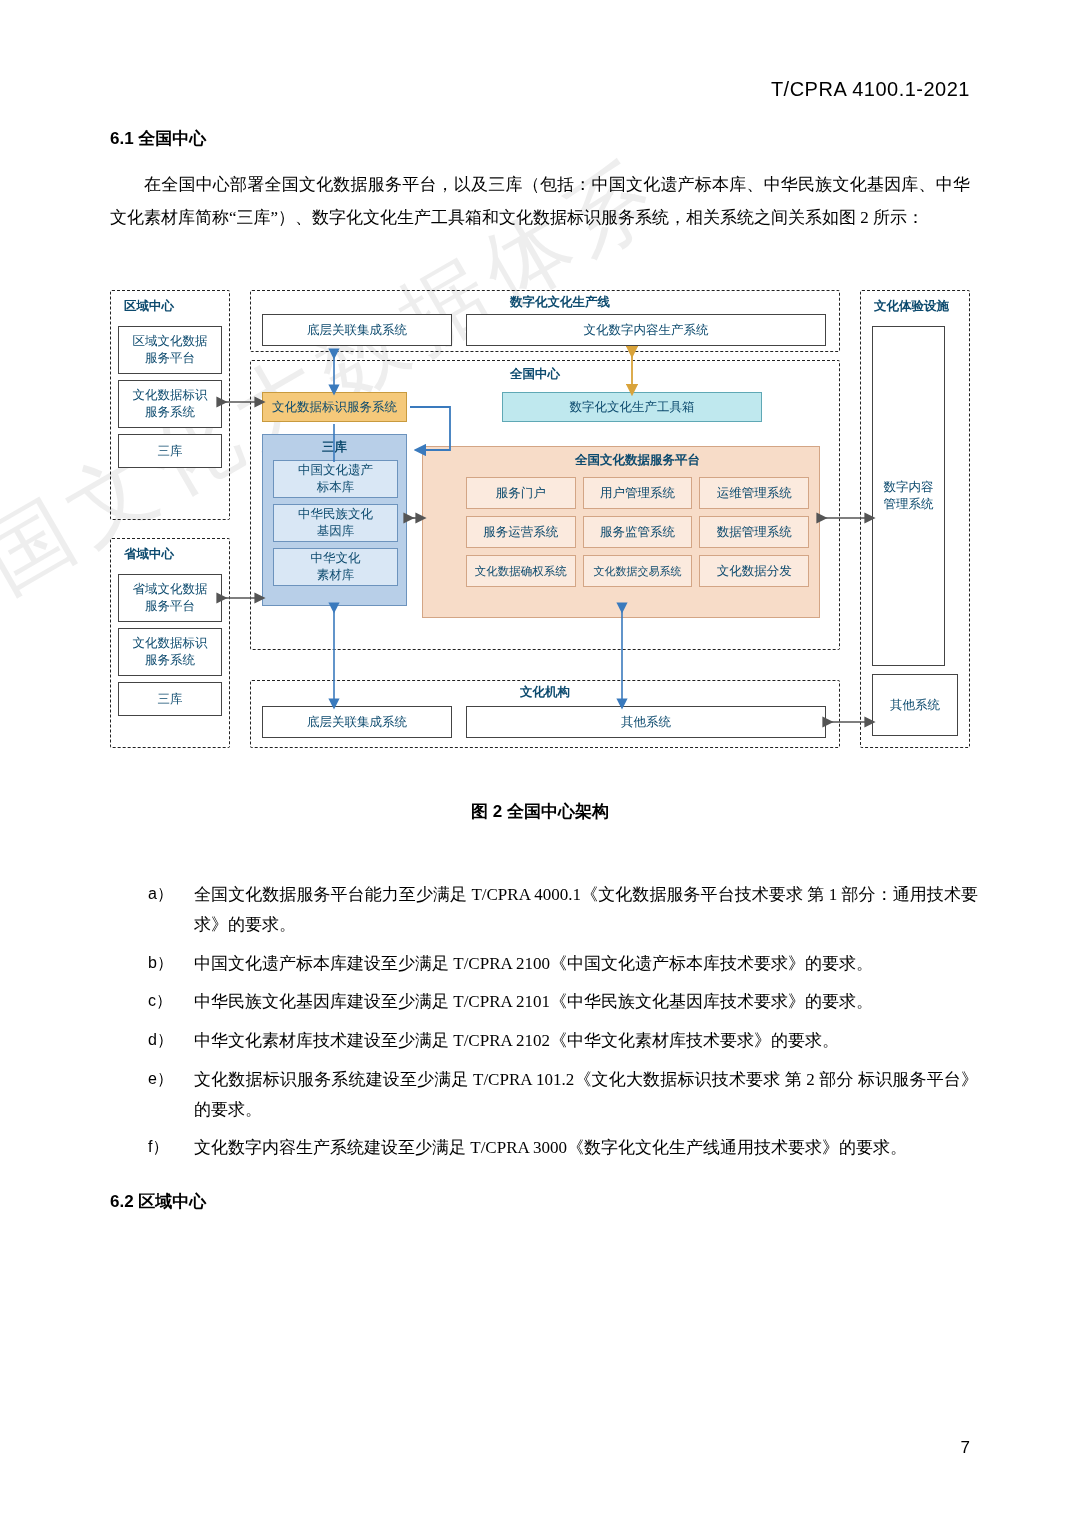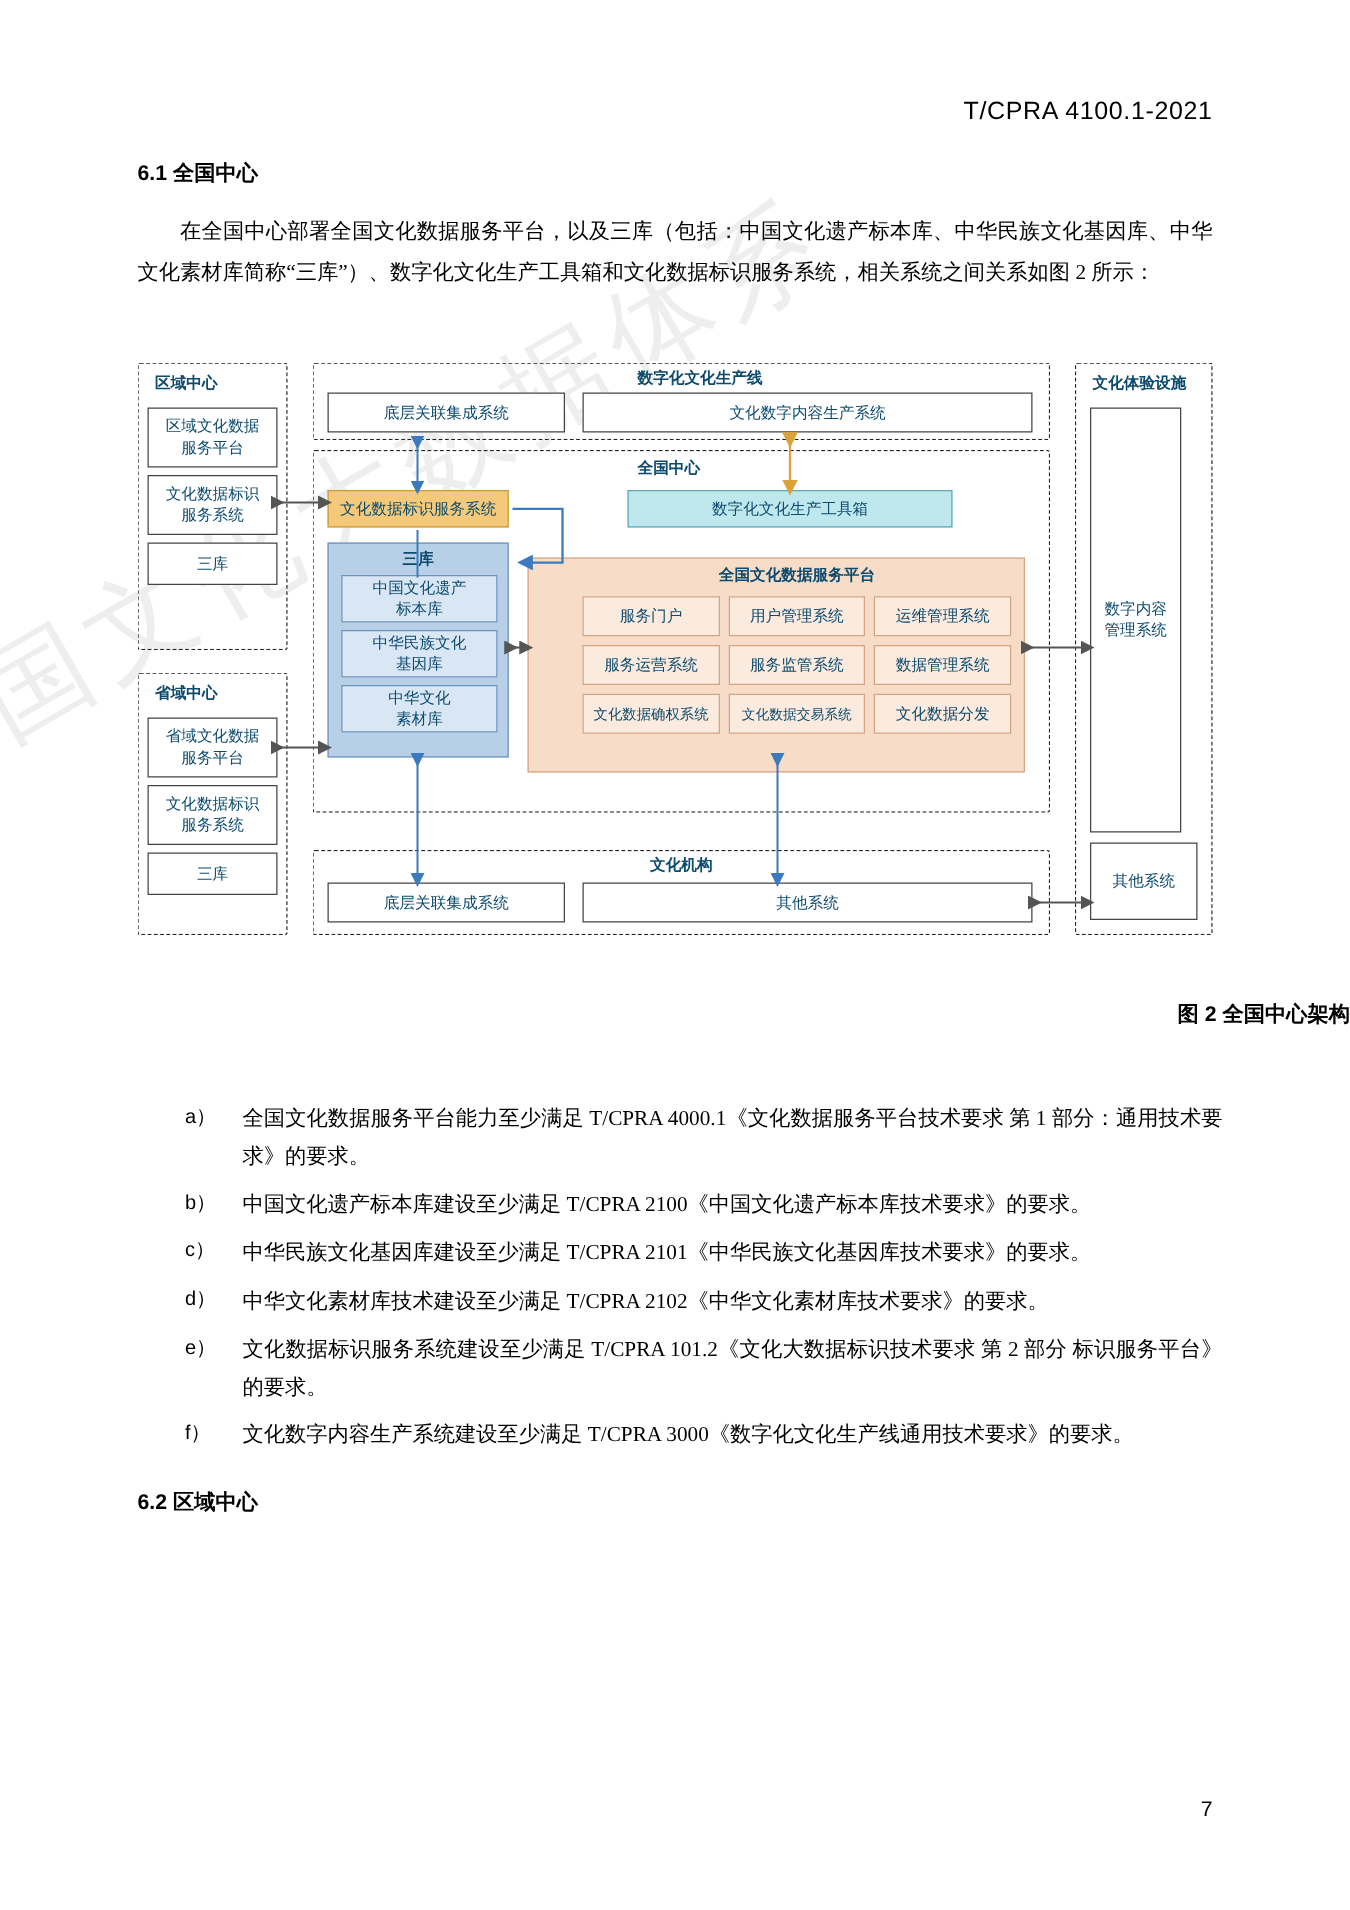--- a/index.html
+++ b/index.html
@@ -18,21 +18,21 @@
     font-family:"Liberation Sans","DejaVu Sans",sans-serif;
     font-weight:bold;font-size:17px;margin:0;
   }
   .sec61{position:absolute;left:110px;top:127px;}
   .sec62{position:absolute;left:110px;top:1190px;}
   .para{
     font-size:17px;line-height:1.95;text-align:justify;
   }
   .p1{position:absolute;left:110px;top:168px;width:860px;text-indent:2em;}
   .figure-caption{
-    position:absolute;left:0;right:0;top:800px;text-align:right;
+    position:absolute;left:0;right:0;top:800px;text-align:center;
     font-family:"Liberation Sans","DejaVu Sans",sans-serif;
     font-weight:bold;font-size:17px;
   }
   .p2{position:absolute;left:148px;top:845px;width:830px;font-size:17px;}
   .list{position:absolute;left:148px;top:880px;width:830px;font-size:17px;}
   .li{display:flex;margin-bottom:9px;line-height:1.75;}
   .li .mark{width:46px;flex:0 0 46px;
     font-family:"Liberation Sans","DejaVu Sans",sans-serif;font-size:16px;}
   .li .txt{flex:1;text-align:justify;}
   .p3{position:absolute;left:110px;top:1232px;width:860px;font-size:17px;line-height:1.95;}

